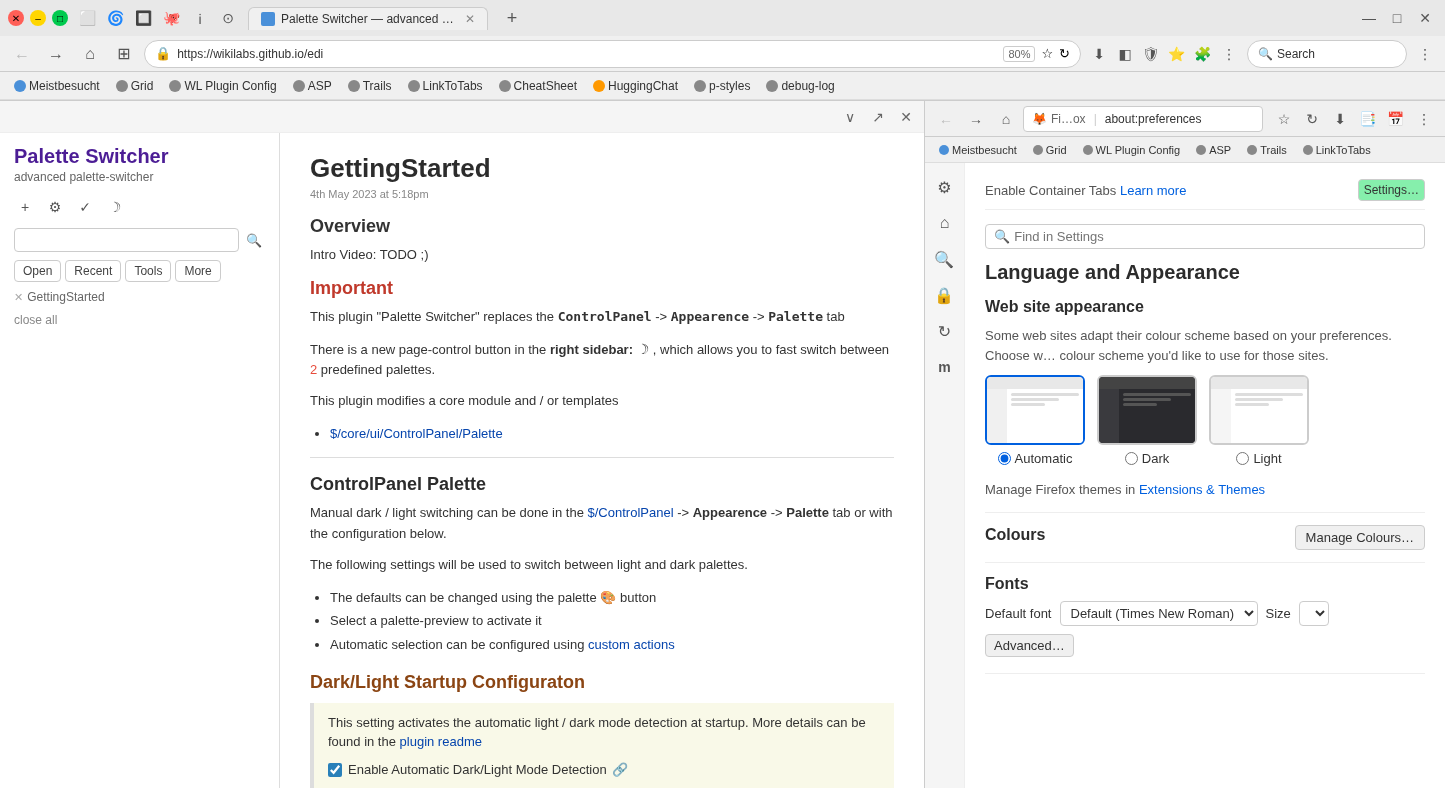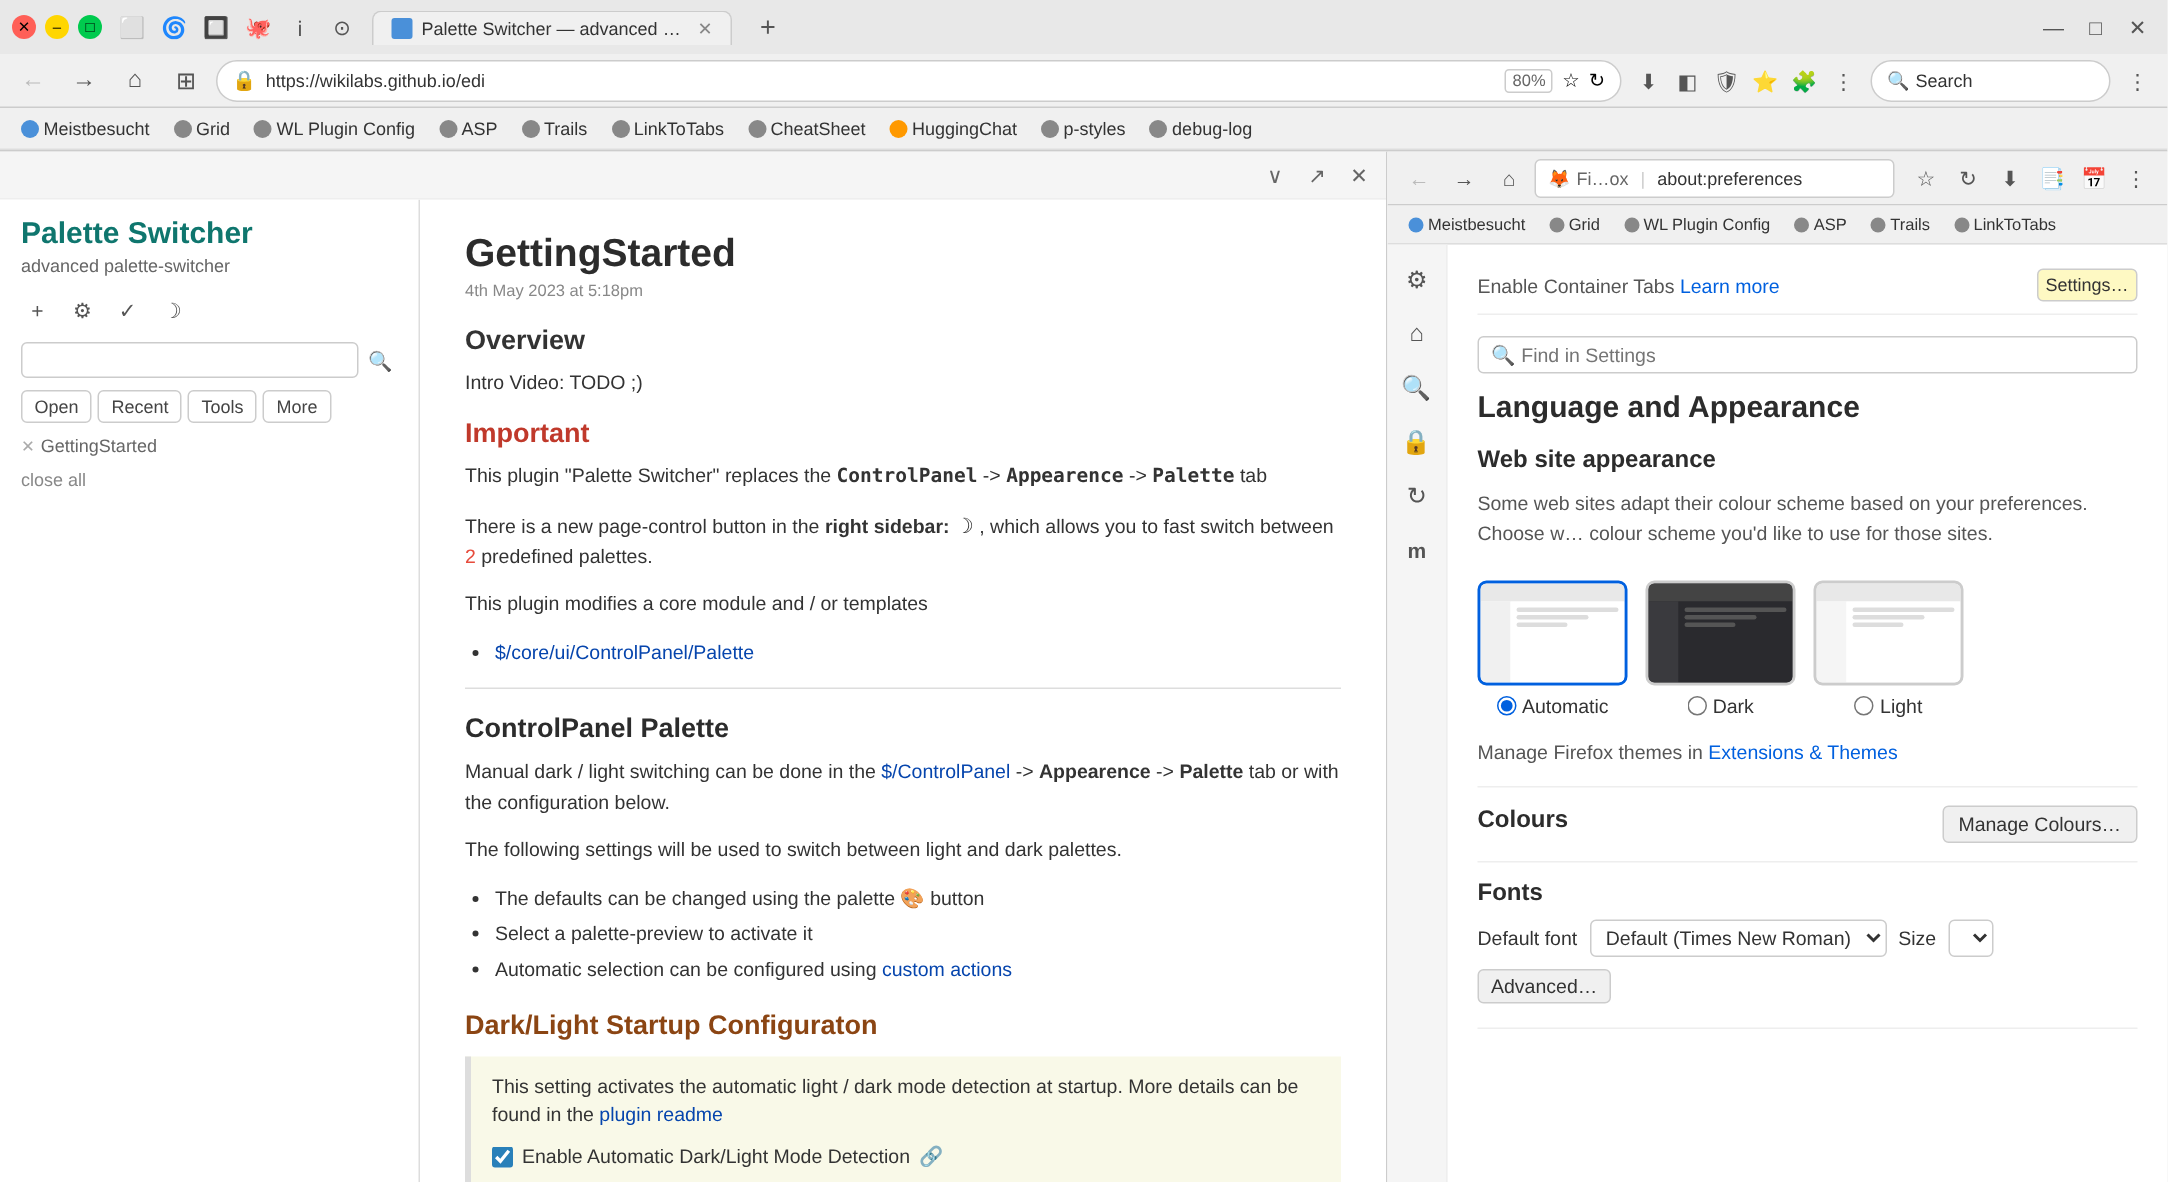--- a/index.html
+++ b/index.html
@@ -56,21 +56,21 @@
     .wiki-subsection { font-size: 18px; font-weight: bold; color: #2c2c2c; margin: 16px 0 8px; }
     .wiki-dark-subtitle { font-size: 18px; font-weight: bold; color: #8B4513; margin: 16px 0 8px; }
     .wiki-callout { background: #f9f9e8; border-left: 4px solid #ddd; padding: 10px 14px; margin: 10px 0; font-size: 13px; color: #333; line-height: 1.5; }
     .wiki-checkbox-row { display: flex; align-items: center; gap: 6px; margin-top: 8px; }
     .wiki-checkbox { width: 14px; height: 14px; accent-color: #2980b9; }
     hr.wiki-divider { border: none; border-top: 1px solid #ddd; margin: 12px 0; }
 
     
     .palette-panel { width: 280px; background: white; border-right: 1px solid #ddd; display: flex; flex-direction: column; overflow: hidden; }
     .palette-header { padding: 12px 14px 6px; }
-    .palette-title { font-size: 20px; font-weight: bold; color: #0f766e; }
+    .palette-title { font-size: 20px; font-weight: bold; color: #4c1d95; }
     .palette-subtitle { font-size: 12px; color: #666; margin-top: 2px; }
     .palette-toolbar { display: flex; align-items: center; gap: 8px; padding: 6px 14px; }
     .palette-tool-btn { width: 22px; height: 22px; display: flex; align-items: center; justify-content: center; color: #555; font-size: 14px; cursor: pointer; border: none; background: none; border-radius: 3px; }
     .palette-search-row { display: flex; align-items: center; padding: 4px 14px; gap: 4px; }
     .palette-search-input { flex: 1; border: 1px solid #ccc; border-radius: 4px; padding: 3px 6px; font-size: 12px; height: 24px; }
     .palette-search-btn { width: 22px; height: 22px; display: flex; align-items: center; justify-content: center; color: #555; cursor: pointer; }
     .palette-tabs { display: flex; gap: 4px; padding: 4px 14px; }
     .palette-tab { font-size: 12px; color: #444; padding: 3px 8px; border: 1px solid #ccc; border-radius: 4px; cursor: pointer; background: white; }
     .palette-tab-more { font-size: 12px; color: #444; padding: 3px 8px; border: 1px solid #ccc; border-radius: 4px; cursor: pointer; background: white; }
     .palette-open-item { display: flex; align-items: center; gap: 4px; padding: 4px 14px; font-size: 12px; color: #666; }
@@ -89,21 +89,21 @@
     .ff-sidebar { width: 40px; background: #f5f5f5; border-right: 1px solid #eee; display: flex; flex-direction: column; align-items: center; padding-top: 8px; gap: 4px; }
     .ff-sidebar-icon { width: 32px; height: 32px; display: flex; align-items: center; justify-content: center; color: #555; font-size: 16px; cursor: pointer; border-radius: 4px; }
     .ff-main-content { flex: 1; padding: 16px 20px; overflow-y: auto; }
     .ff-inner { display: flex; flex: 1; overflow: hidden; }
     .ff-search-box { display: flex; align-items: center; background: white; border: 1px solid #ccc; border-radius: 4px; padding: 4px 8px; gap: 4px; margin-bottom: 12px; }
     .ff-search-input { border: none; outline: none; font-size: 13px; flex: 1; color: #333; }
     .ff-section-title { font-size: 20px; font-weight: bold; color: #2c2c2c; margin-bottom: 14px; }
     .ff-subsection-title { font-size: 16px; font-weight: bold; color: #2c2c2c; margin-bottom: 10px; }
     .ff-text { font-size: 13px; color: #555; line-height: 1.5; margin-bottom: 10px; }
     .ff-appearance-options { display: flex; gap: 12px; margin-bottom: 14px; }
-    .ff-appearance-card { display: flex; flex-direction: column; align-items: center; gap: 6px; cursor: pointer; margin-top: 12px; }
+    .ff-appearance-card { display: flex; flex-direction: column; align-items: center; gap: 6px; cursor: pointer; }
     .ff-appearance-preview { width: 100px; height: 70px; border: 2px solid #ccc; border-radius: 6px; overflow: hidden; background: white; position: relative; }
     .ff-appearance-preview.selected { border-color: #0060df; }
     .ff-preview-bar { height: 12px; background: #e0e0e0; }
     .ff-preview-dark .ff-preview-bar { background: #555; }
     .ff-preview-content { display: flex; height: calc(100% - 12px); }
     .ff-preview-sidebar { width: 20px; background: #f0f0f0; }
     .ff-preview-dark .ff-preview-sidebar { background: #444; }
     .ff-preview-body { flex: 1; background: white; padding: 4px; }
     .ff-preview-dark .ff-preview-body { background: #2a2a2e; }
     .ff-preview-line { height: 4px; background: #ddd; border-radius: 2px; margin-bottom: 3px; }
@@ -120,21 +120,21 @@
     .ff-fonts-controls { display: flex; align-items: center; gap: 8px; flex-wrap: wrap; }
     .ff-label { font-size: 13px; color: #333; }
     .ff-select { border: 1px solid #ccc; border-radius: 4px; padding: 3px 6px; font-size: 13px; color: #333; background: white; cursor: pointer; }
     .ff-advanced-btn { background: #f0f0f0; border: 1px solid #ccc; border-radius: 4px; padding: 3px 8px; font-size: 13px; cursor: pointer; color: #333; }
     .ff-zoom-row { margin-bottom: 16px; }
     .ff-zoom-title { font-size: 16px; font-weight: bold; color: #2c2c2c; margin-bottom: 8px; }
     .ff-zoom-controls { display: flex; align-items: center; gap: 8px; }
     .ff-checkbox-row { display: flex; align-items: center; gap: 6px; margin-top: 6px; }
     .ff-checkbox { accent-color: #0060df; }
     .learn-more-link { color: #0060df; text-decoration: none; font-size: 13px; }
-    .settings-btn { background: #fef9c3; border: 1px solid #ccc; border-radius: 4px; padding: 3px 5px; font-size: 12px; cursor: pointer; color: #333; }
+    .settings-btn { background: #86efac; border: 1px solid #ccc; border-radius: 4px; padding: 3px 5px; font-size: 12px; cursor: pointer; color: #333; }
     .top-settings-row { display: flex; align-items: center; justify-content: space-between; margin-bottom: 14px; padding-bottom: 8px; border-bottom: 1px solid #eee; }
     .top-settings-text { font-size: 13px; color: #555; }
     .moon-icon { font-size: 14px; }
   </style>
 </head>
 <body>
 
 <div class="browser-chrome">
 
   <div class="title-bar">

